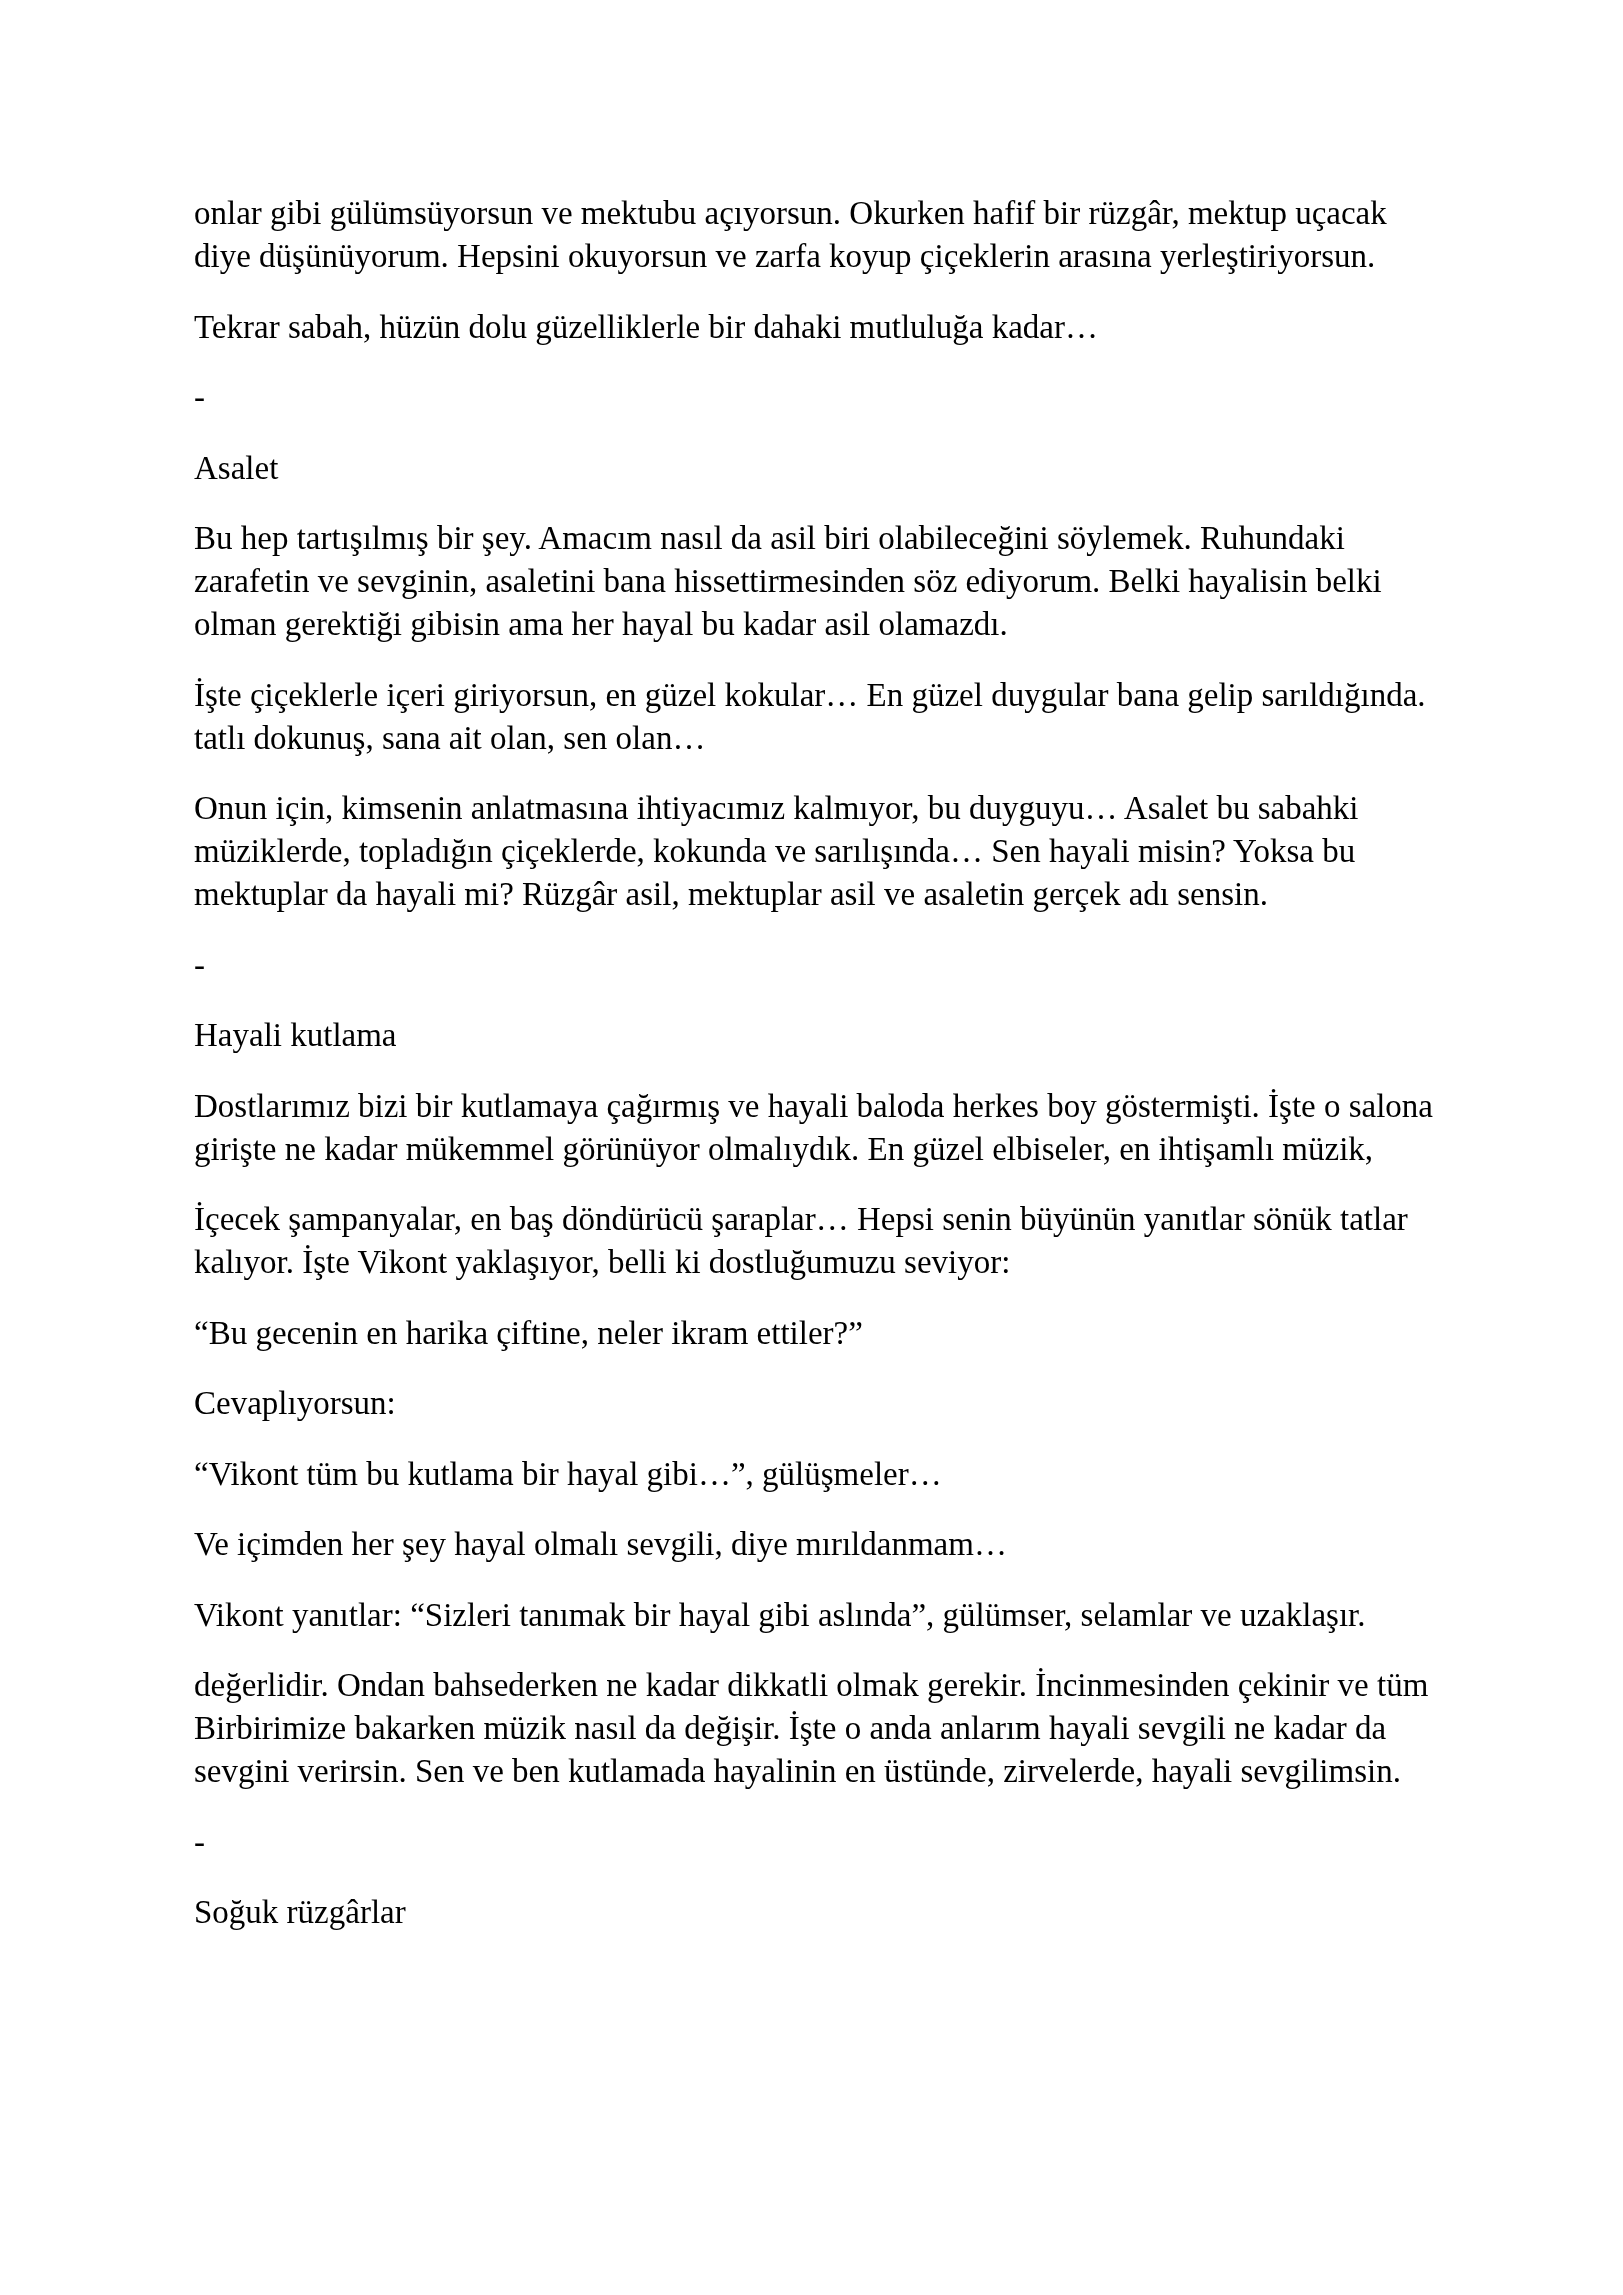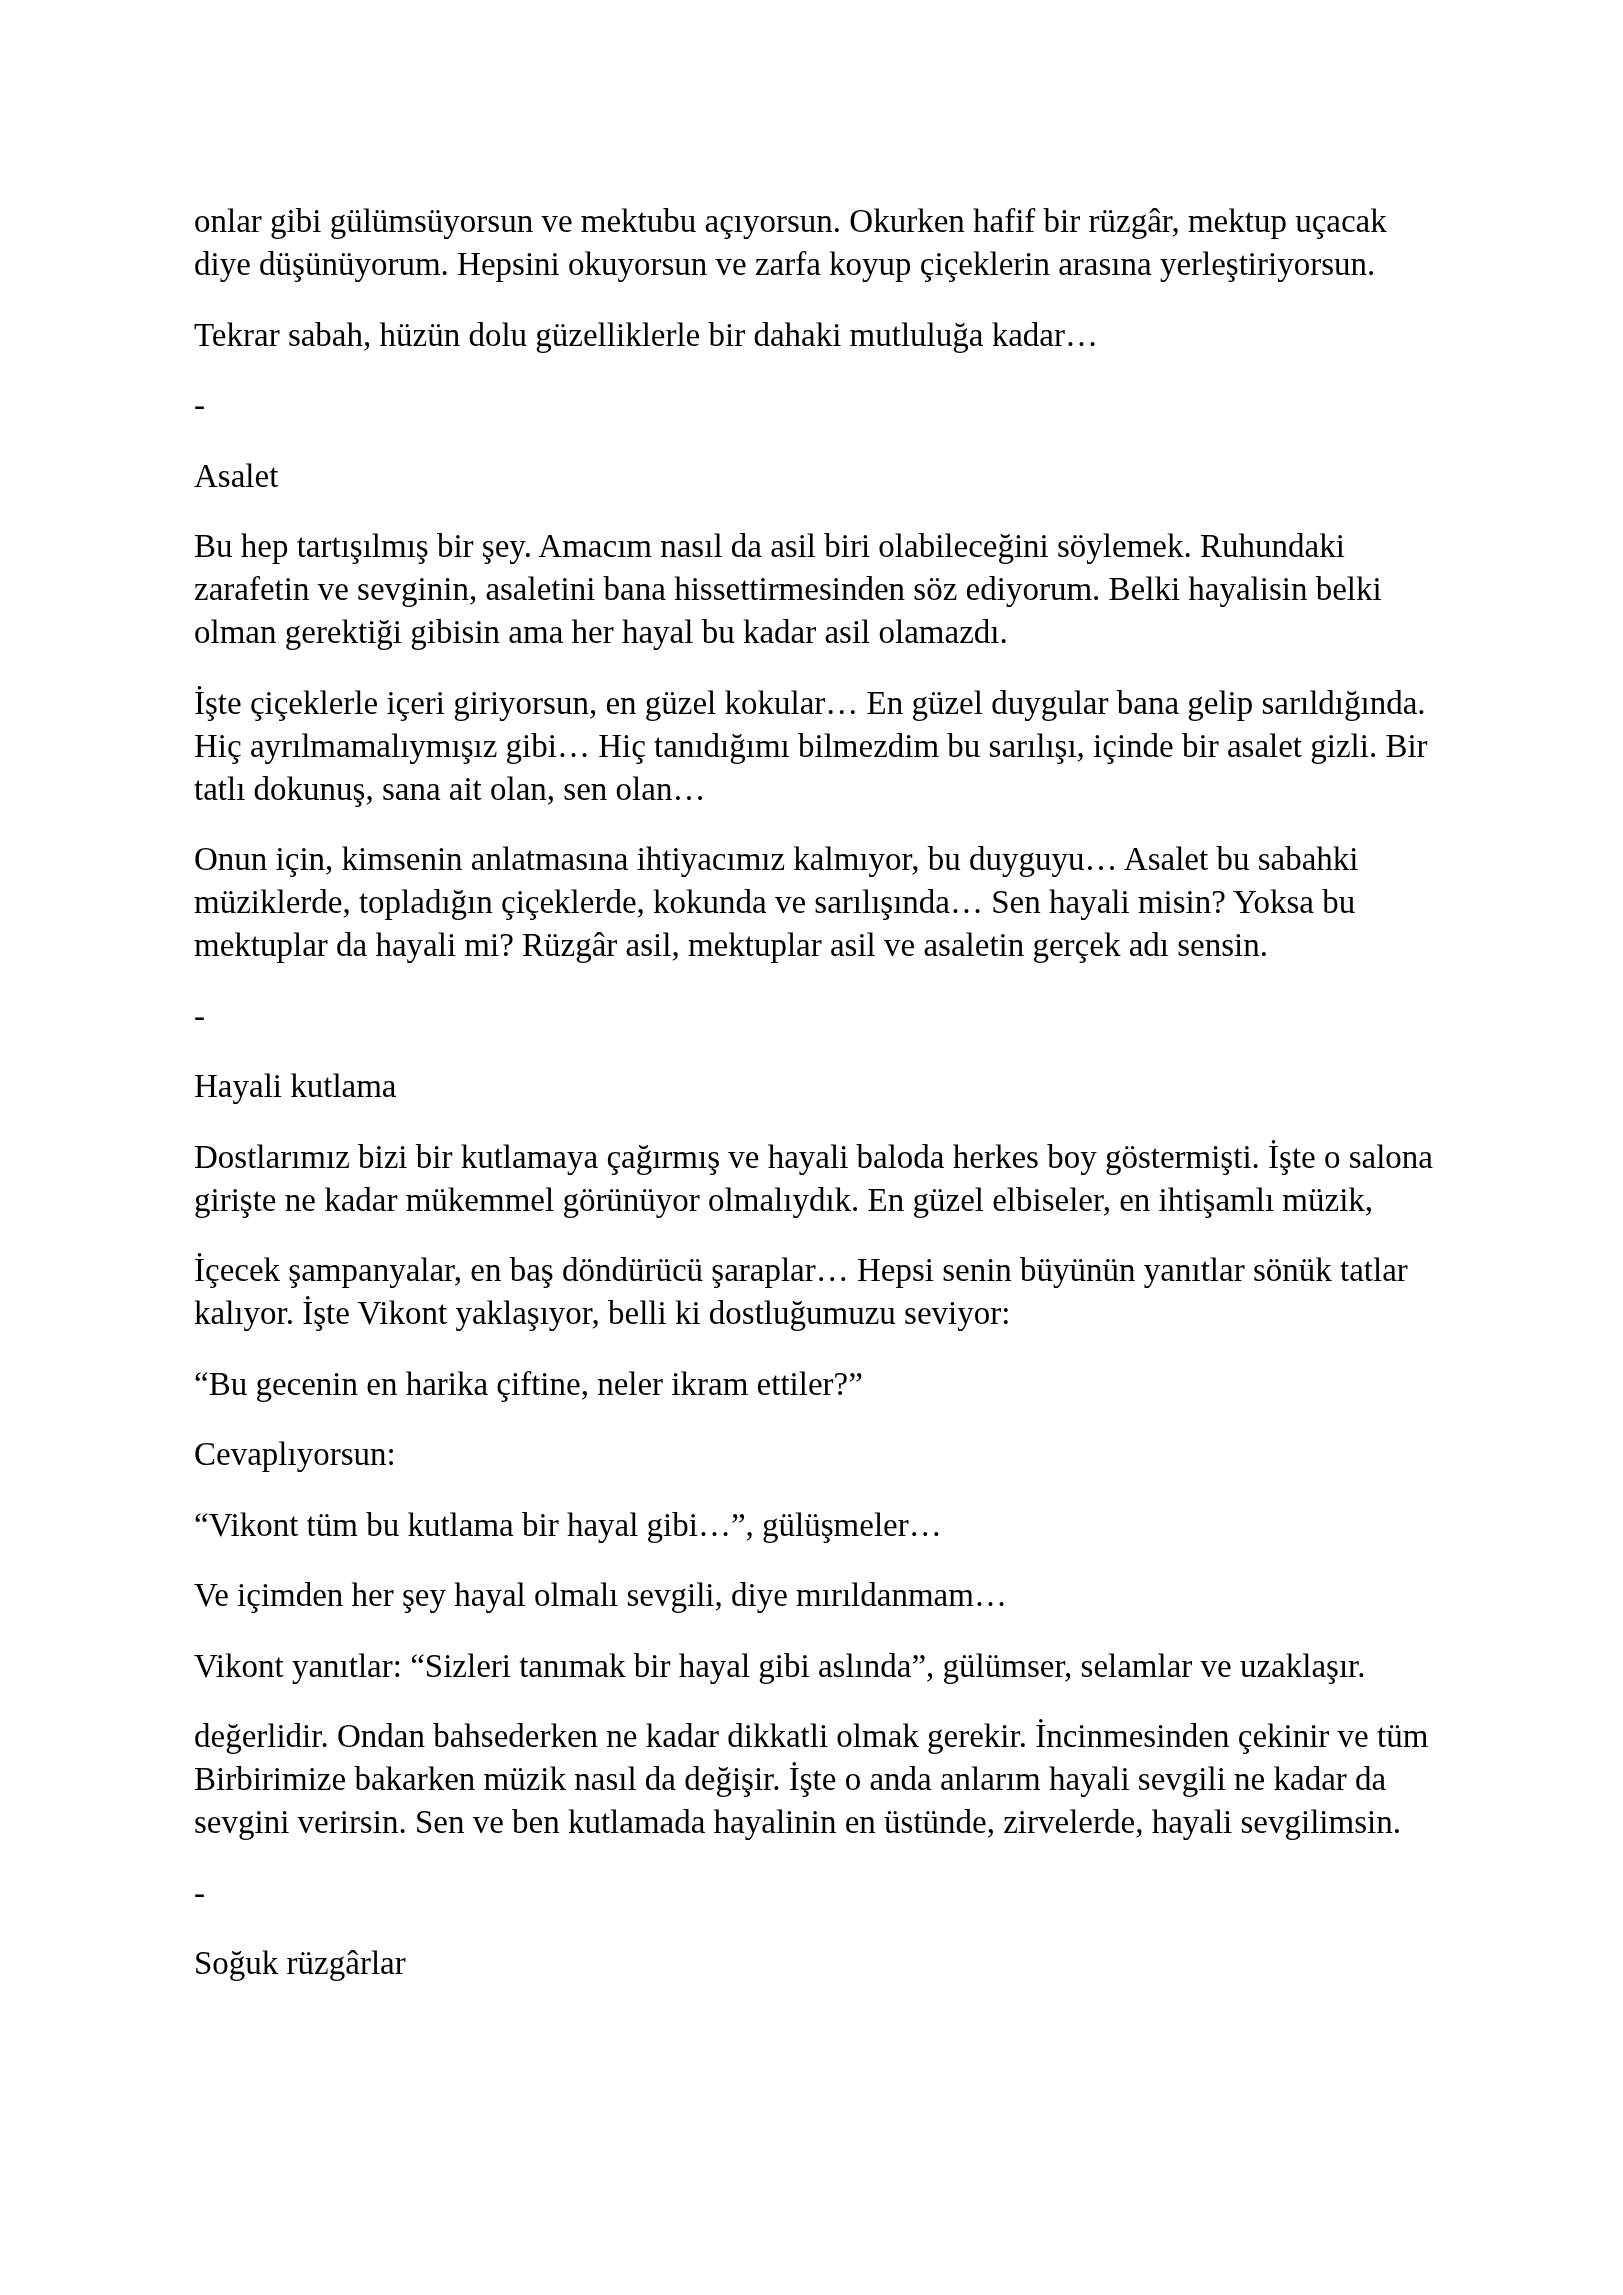--- a/index.html
+++ b/index.html
@@ -23,21 +23,21 @@
   .para {
     margin: 27.5px 0 0 0;
     padding: 0;
     font-family: "Liberation Serif", "DejaVu Serif", serif;
     font-size: 33px;
     line-height: 43px;
     color: #000000;
     font-weight: 400;
   }
   .para:first-child {
-    margin-top: 12px;
+    margin-top: 4px;
   }
   .text-line {
     display: block;
     white-space: pre;
   }
 </style>
 </head>
 <body>
 
 <div class="page">
@@ -55,21 +55,20 @@
       <p class="para">
         <span class="text-line">Asalet</span>
       </p>
       <p class="para">
         <span class="text-line">Bu hep tartışılmış bir şey. Amacım nasıl da asil biri olabileceğini söylemek. Ruhundaki</span>
         <span class="text-line">zarafetin ve sevginin, asaletini bana hissettirmesinden söz ediyorum. Belki hayalisin belki</span>
         <span class="text-line">olman gerektiği gibisin ama her hayal bu kadar asil olamazdı.</span>
       </p>
       <p class="para">
         <span class="text-line">İşte çiçeklerle içeri giriyorsun, en güzel kokular… En güzel duygular bana gelip sarıldığında.</span>
-        <span class="text-line">Hiç ayrılmamalıymışız gibi… Hiç tanıdığımı bilmezdim bu sarılışı, içinde bir asalet gizli. Bir</span>
         <span class="text-line">tatlı dokunuş, sana ait olan, sen olan…</span>
       </p>
       <p class="para">
         <span class="text-line">Onun için, kimsenin anlatmasına ihtiyacımız kalmıyor, bu duyguyu… Asalet bu sabahki</span>
         <span class="text-line">müziklerde, topladığın çiçeklerde, kokunda ve sarılışında… Sen hayali misin? Yoksa bu</span>
         <span class="text-line">mektuplar da hayali mi? Rüzgâr asil, mektuplar asil ve asaletin gerçek adı sensin.</span>
       </p>
       <p class="para">
         <span class="text-line">-</span>
       </p>

